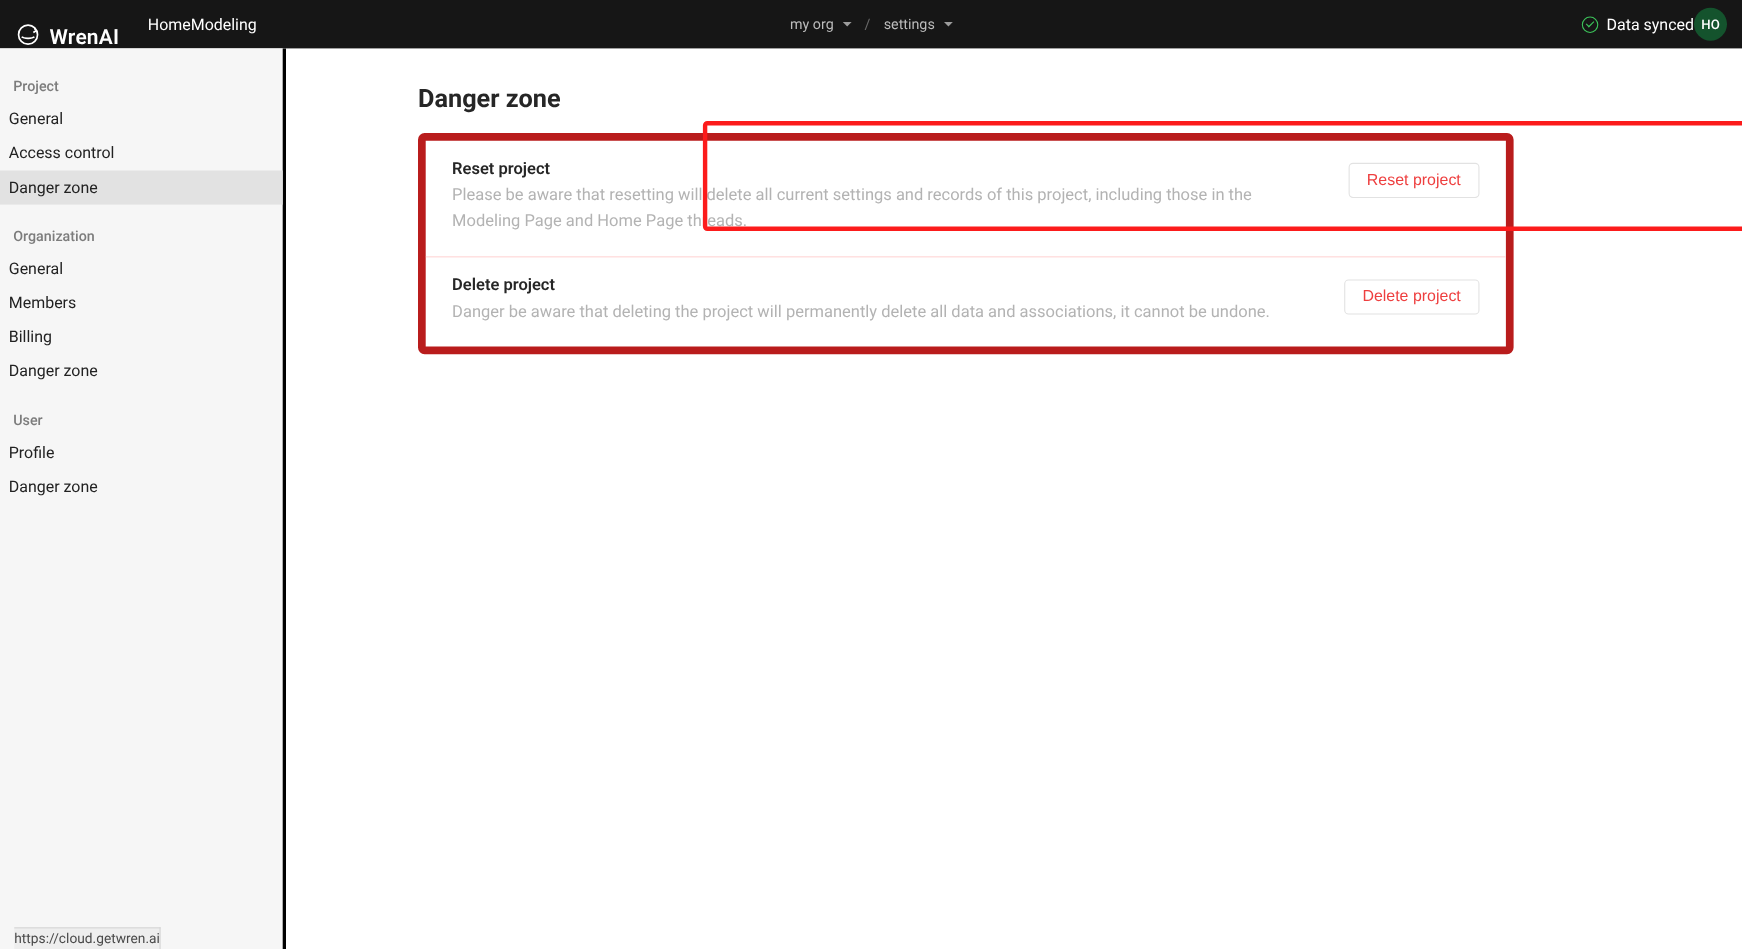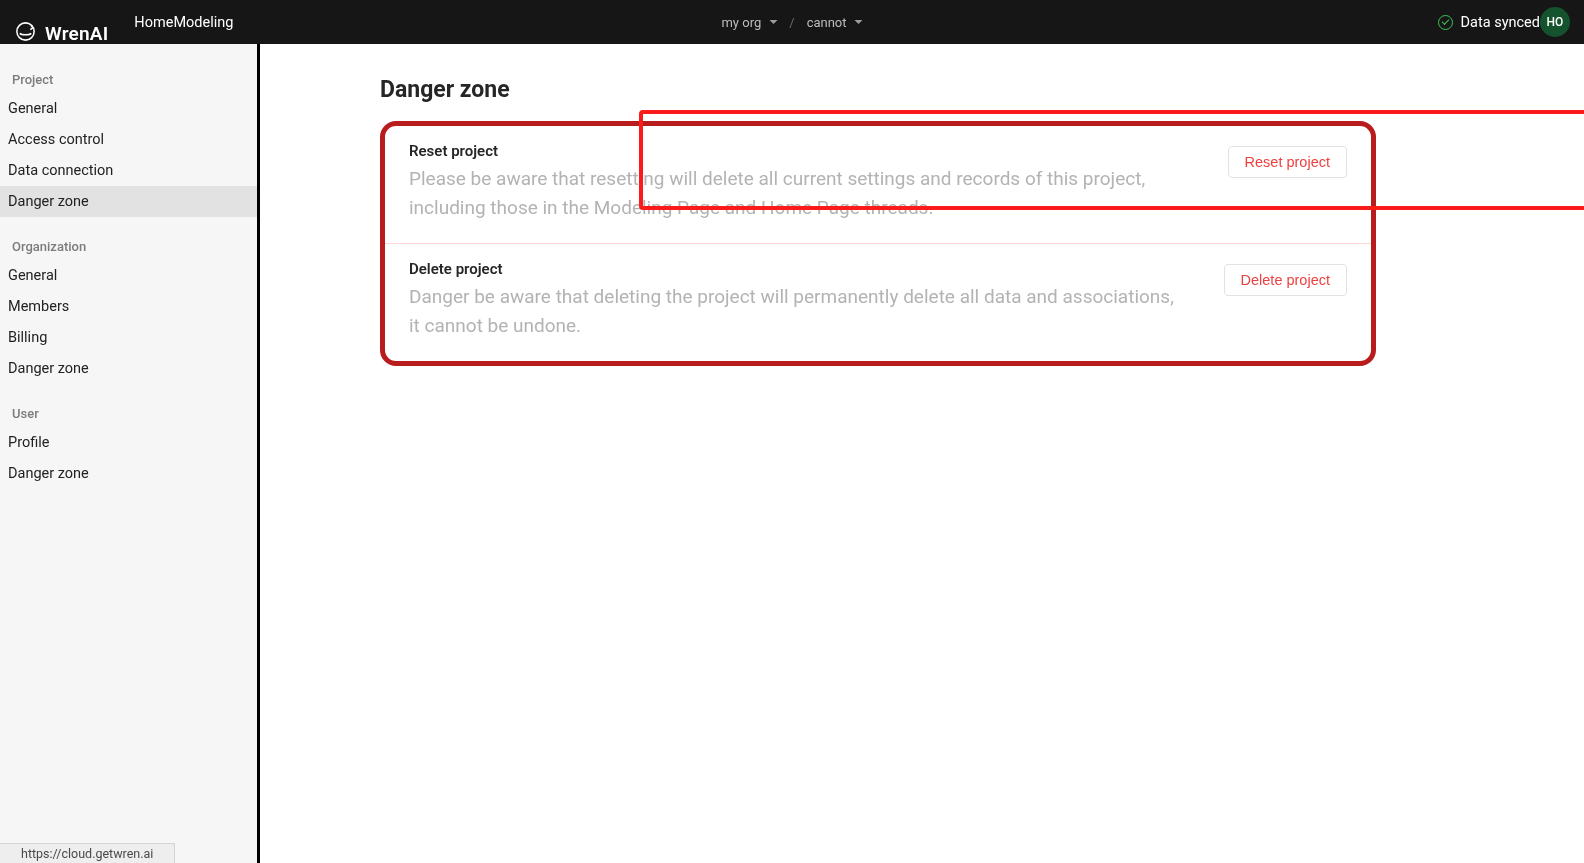--- a/index.html
+++ b/index.html
@@ -26,37 +26,37 @@
     .sb-group-title { font-size: 13px; color: #7c7c7c; padding: 6px 12px; font-weight: 500;}
     .sb-item { font-size: 14.5px; color: #222; padding: 7px 8px; cursor: pointer; }
     .sb-item.active { background: #e2e2e2; }
     .sb-group + .sb-group { margin-top: 16px; }
 
     
     .main { flex: 1; padding: 32px 0 0 0; position: relative; }
     .content { width: 996px; margin-left: 120px; }
     .page-title { font-size: 23px; font-weight: 700; color: #262626; margin-bottom: 18px; }
 
-    .danger-box { border: 5px solid #b91c1c; border-radius: 16px; overflow: hidden; }
+    .danger-box { border: 7px solid #b91c1c; border-radius: 6px; overflow: hidden; }
     .danger-section { padding: 16px 24px 20px 24px; display: flex; justify-content: space-between; align-items: flex-start; gap: 40px; }
     .danger-section + .danger-section { border-top: 1px solid #ffd5d5; }
     .ds-text { flex: 1; }
     .ds-title { font-size: 15px; font-weight: 600; color: #262626; margin-bottom: 4px; }
-    .ds-desc { font-size: 19px; color: #b3b3b3; line-height: 1.55; max-width: 820px;}
+    .ds-desc { font-size: 15px; color: #b3b3b3; line-height: 1.55; max-width: 820px;}
     .danger-btn { border: 1px solid #e2e2e2; border-radius: 4px; background: #fff; color: #ee3f3f; font-size: 14.5px; padding: 7px 16px; cursor: pointer; white-space: nowrap; margin-top: 4px;}
 
     
     .highlight-frame { position: absolute; border: 4px solid #fc1b1b; border-radius: 4px; pointer-events: none; }
     .highlight-frame { left: 379px; top: 66px; width: 1008px; height: 100px; }
 
     
     .chev { display:inline-block; width:0; height:0; border-left:4px solid transparent; border-right:4px solid transparent; border-top:4px solid #9c9c9c; margin-left:2px;}
 
     
-    .status-url { position: absolute; bottom: 0; left: 0; background: #eeeeee; font-size: 12.5px; color: #4a4a4a; padding: 2px 21px; border: 1px solid #d4d4d4; border-left: none; border-bottom: none; }
+    .status-url { position: absolute; bottom: 0; left: 13px; background: #eeeeee; font-size: 12.5px; color: #4a4a4a; padding: 2px 0; border: 1px solid #d4d4d4; border-left: none; border-bottom: none; }
   </style>
 </head>
 <body>
 
 <header class="header">
   <div class="logo">
     <span>
       <svg width="23" height="23" viewBox="0 0 24 24" fill="none" stroke="#fff" stroke-width="1.6">
           <circle cx="12" cy="12" r="9"></circle>
           <path d="M6 14c2 2 10 2 12 0M20 8l-3 2"></path>
@@ -69,40 +69,39 @@
     <span class="nav-link">Home</span>
     <span class="nav-link">Modeling</span>
   </nav>
   <div class="breadcrumb">
     <span class="bc-seg">
       <span>my org</span>
       <i class="chev"></i>
     </span>
     <span class="bc-sep">/</span>
     <span class="bc-seg">
-      <span>cannot</span>
+      <span>settings</span>
       <i class="chev"></i>
     </span>
   </div>
   <div class="header-right">
     <div class="sync">
       <span class="sync-icon"></span>
       <span>Data synced</span>
     </div>
     <div class="avatar">HO</div>
   </div>
 </header>
 
 <div class="layout">
   <aside class="sidebar" id="sidebar">
       <div class="sb-group">
         <div class="sb-group-title">Project</div>
         <div class="sb-item">General</div>
         <div class="sb-item">Access control</div>
-        <div class="sb-item">Data connection</div>
         <div class="sb-item active">Danger zone</div>
       </div>
       <div class="sb-group">
         <div class="sb-group-title">Organization</div>
         <div class="sb-item">General</div>
         <div class="sb-item">Members</div>
         <div class="sb-item">Billing</div>
         <div class="sb-item">Danger zone</div>
       </div>
       <div class="sb-group">

